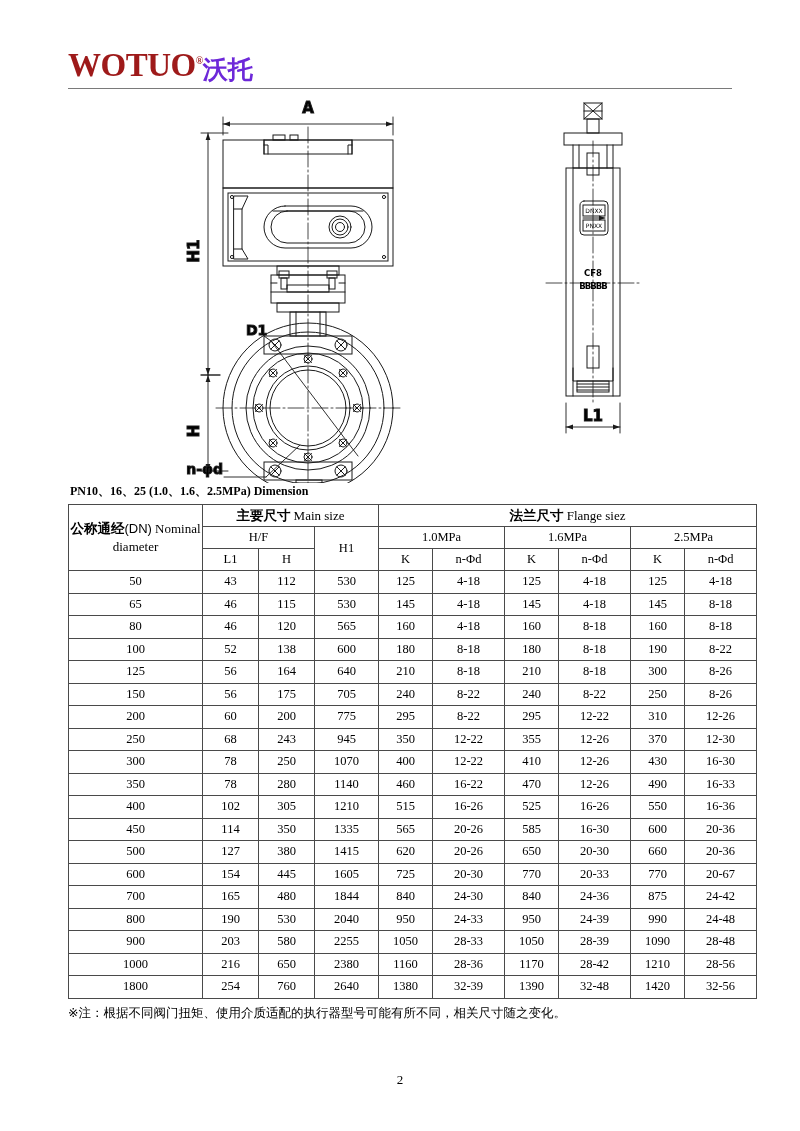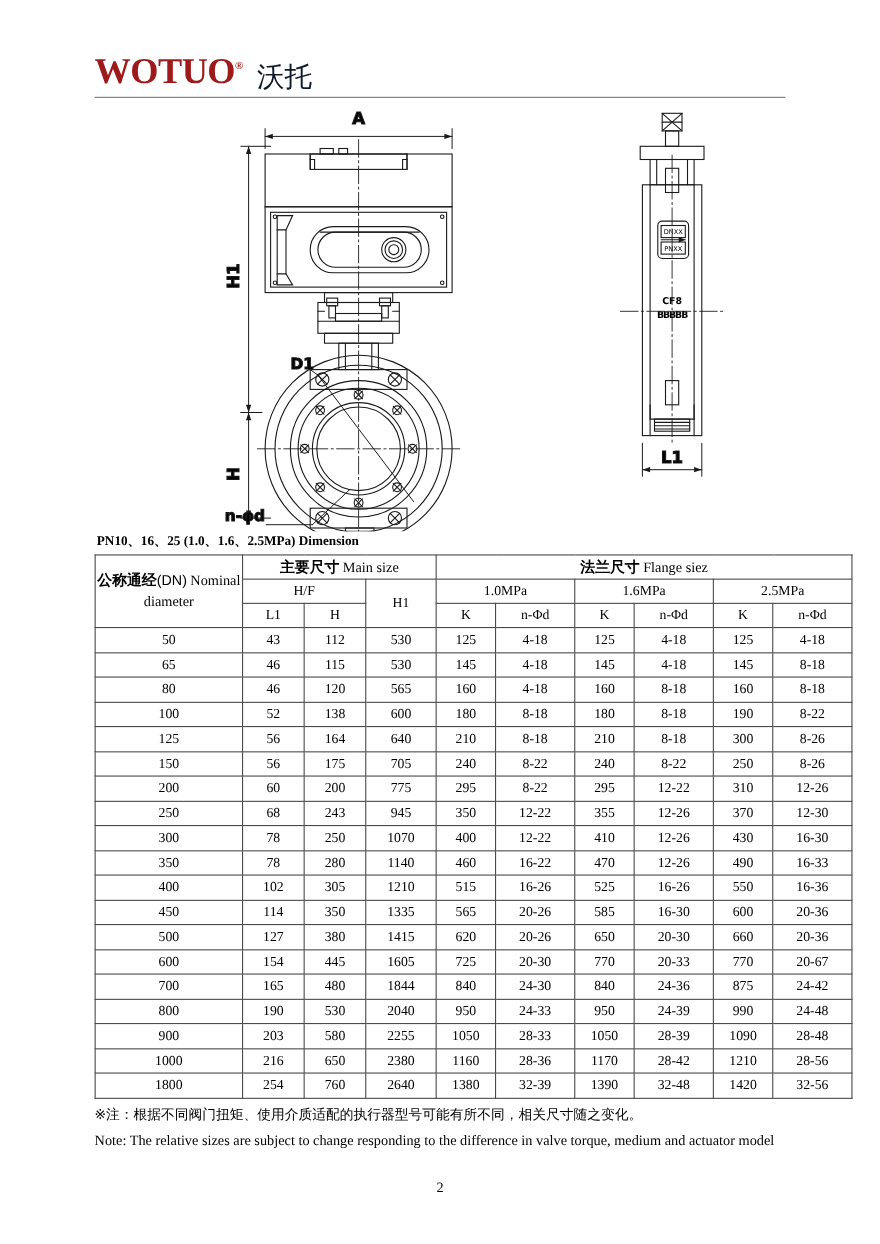--- a/index.html
+++ b/index.html
@@ -14,21 +14,21 @@
     font-family: "Liberation Serif", "DejaVu Serif", serif;
     color: #000;
     position: relative;
     overflow: hidden;
   }
   .page {
     position: relative;
     width: 800px;
     height: 1131px;
     box-sizing: border-box;
-    padding: 0 86px;
+    padding: 0 68px;
   }
 
   
   .logo-row {
     padding-top: 36px;
     height: 46px;
     display: flex;
     align-items: flex-end;
   }
   .logo-main {
@@ -40,25 +40,25 @@
     color: #9e1a1a;
   }
   .logo-reg {
     font-size: 10px;
     vertical-align: super;
     color: #9e1a1a;
     font-weight: bold;
   }
   .logo-cn {
     font-family: "DejaVu Sans", sans-serif;
-    font-weight: normal;
+    font-weight: bold;
     font-size: 25px;
     line-height: 1;
-    color: #0f172a;
-    margin-left: 13px;
+    color: #6d28d9;
+    margin-left: 0;
     letter-spacing: 0px;
   }
   .hrule {
     border: none;
     border-top: 1.6px solid #7a7a7a;
     margin: 6px 0 0 0;
     height: 0;
   }
 
   
@@ -683,18 +683,17 @@
           <td>1390</td>
           <td>32-48</td>
           <td>1420</td>
           <td>32-56</td>
         </tr>
       </tbody>
   </table>
 
   <div class="notes">
     <div class="note-cn">※注：根据不同阀门扭矩、使用介质适配的执行器型号可能有所不同，相关尺寸随之变化。</div>
-    <div class="note-en">Note:  The relative sizes are subject to change responding to the difference in valve torque, medium and actuator model</div>
   </div>
 
   <div class="page-number">2</div>
 
 </div>
 
 </body></html>

